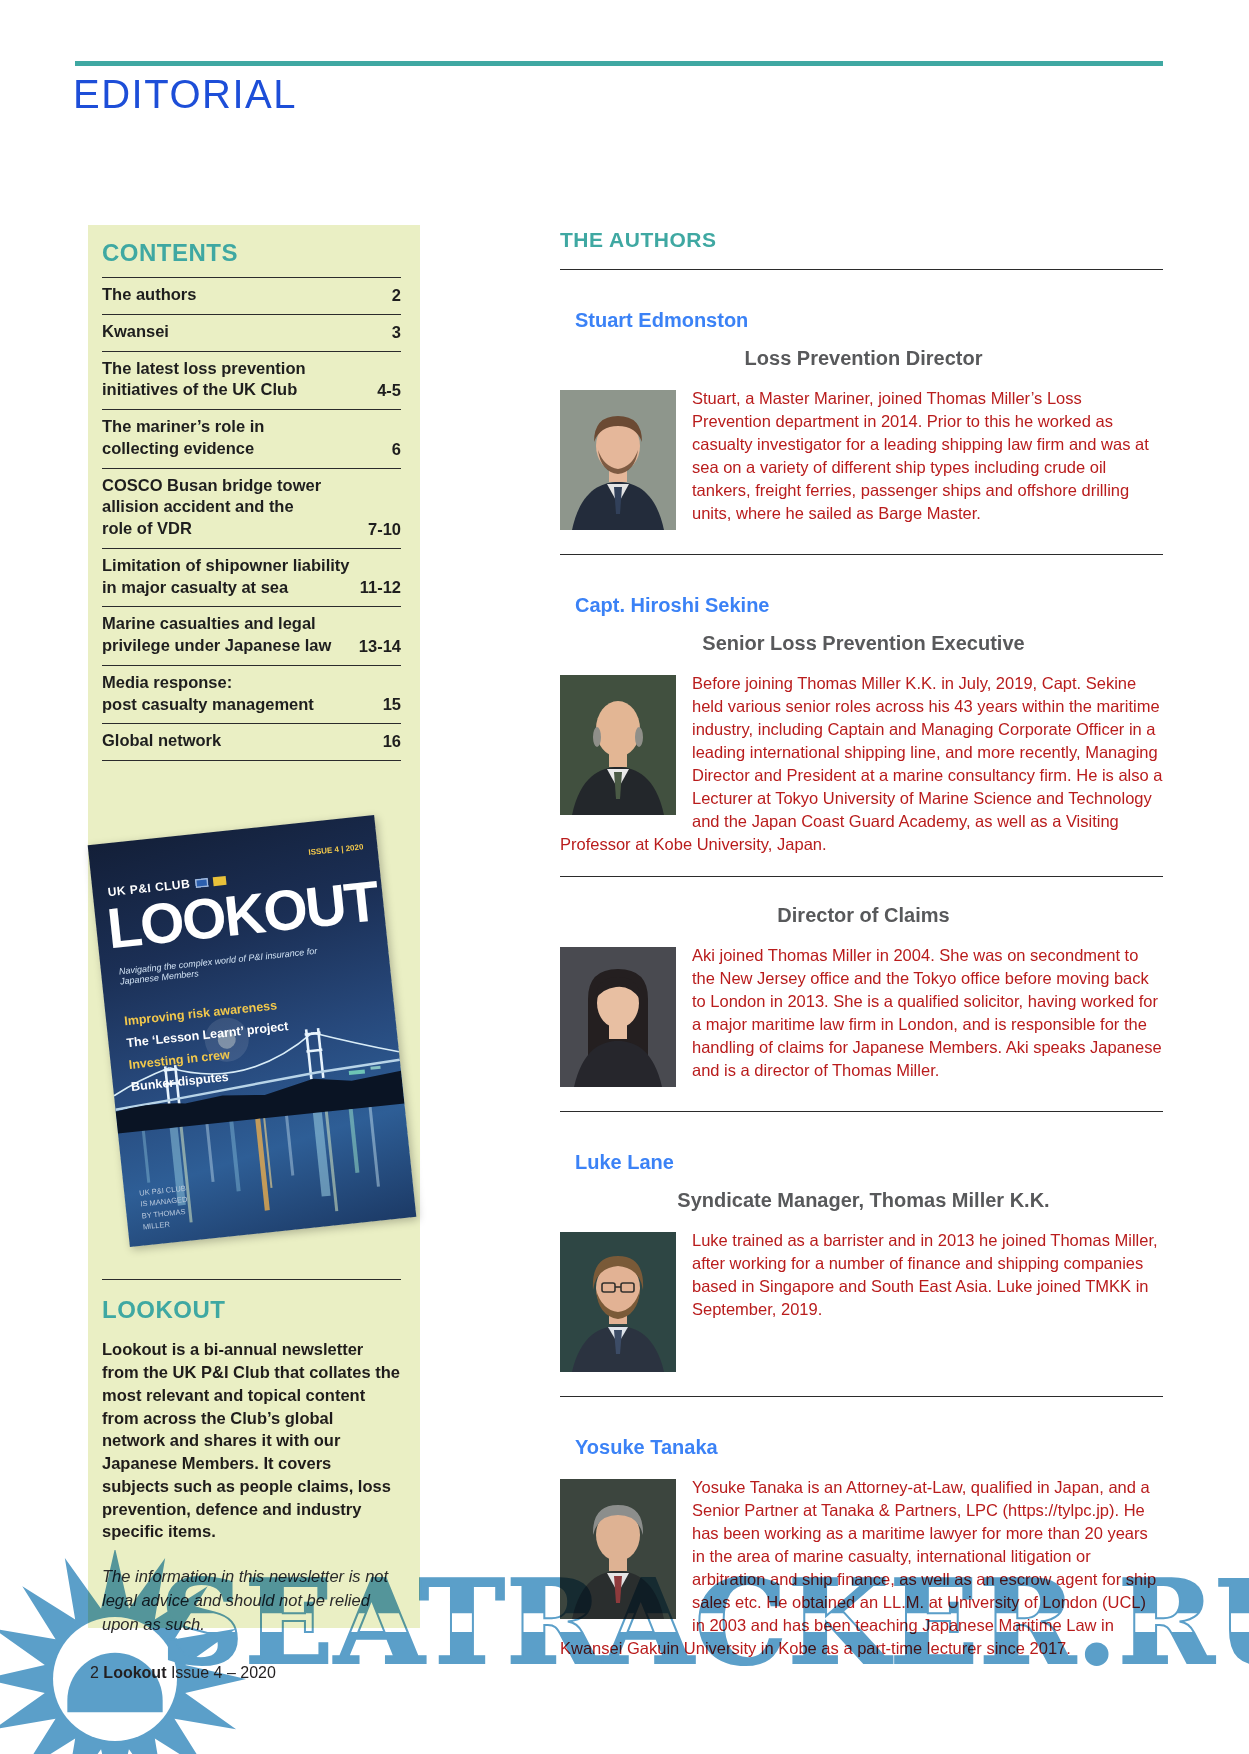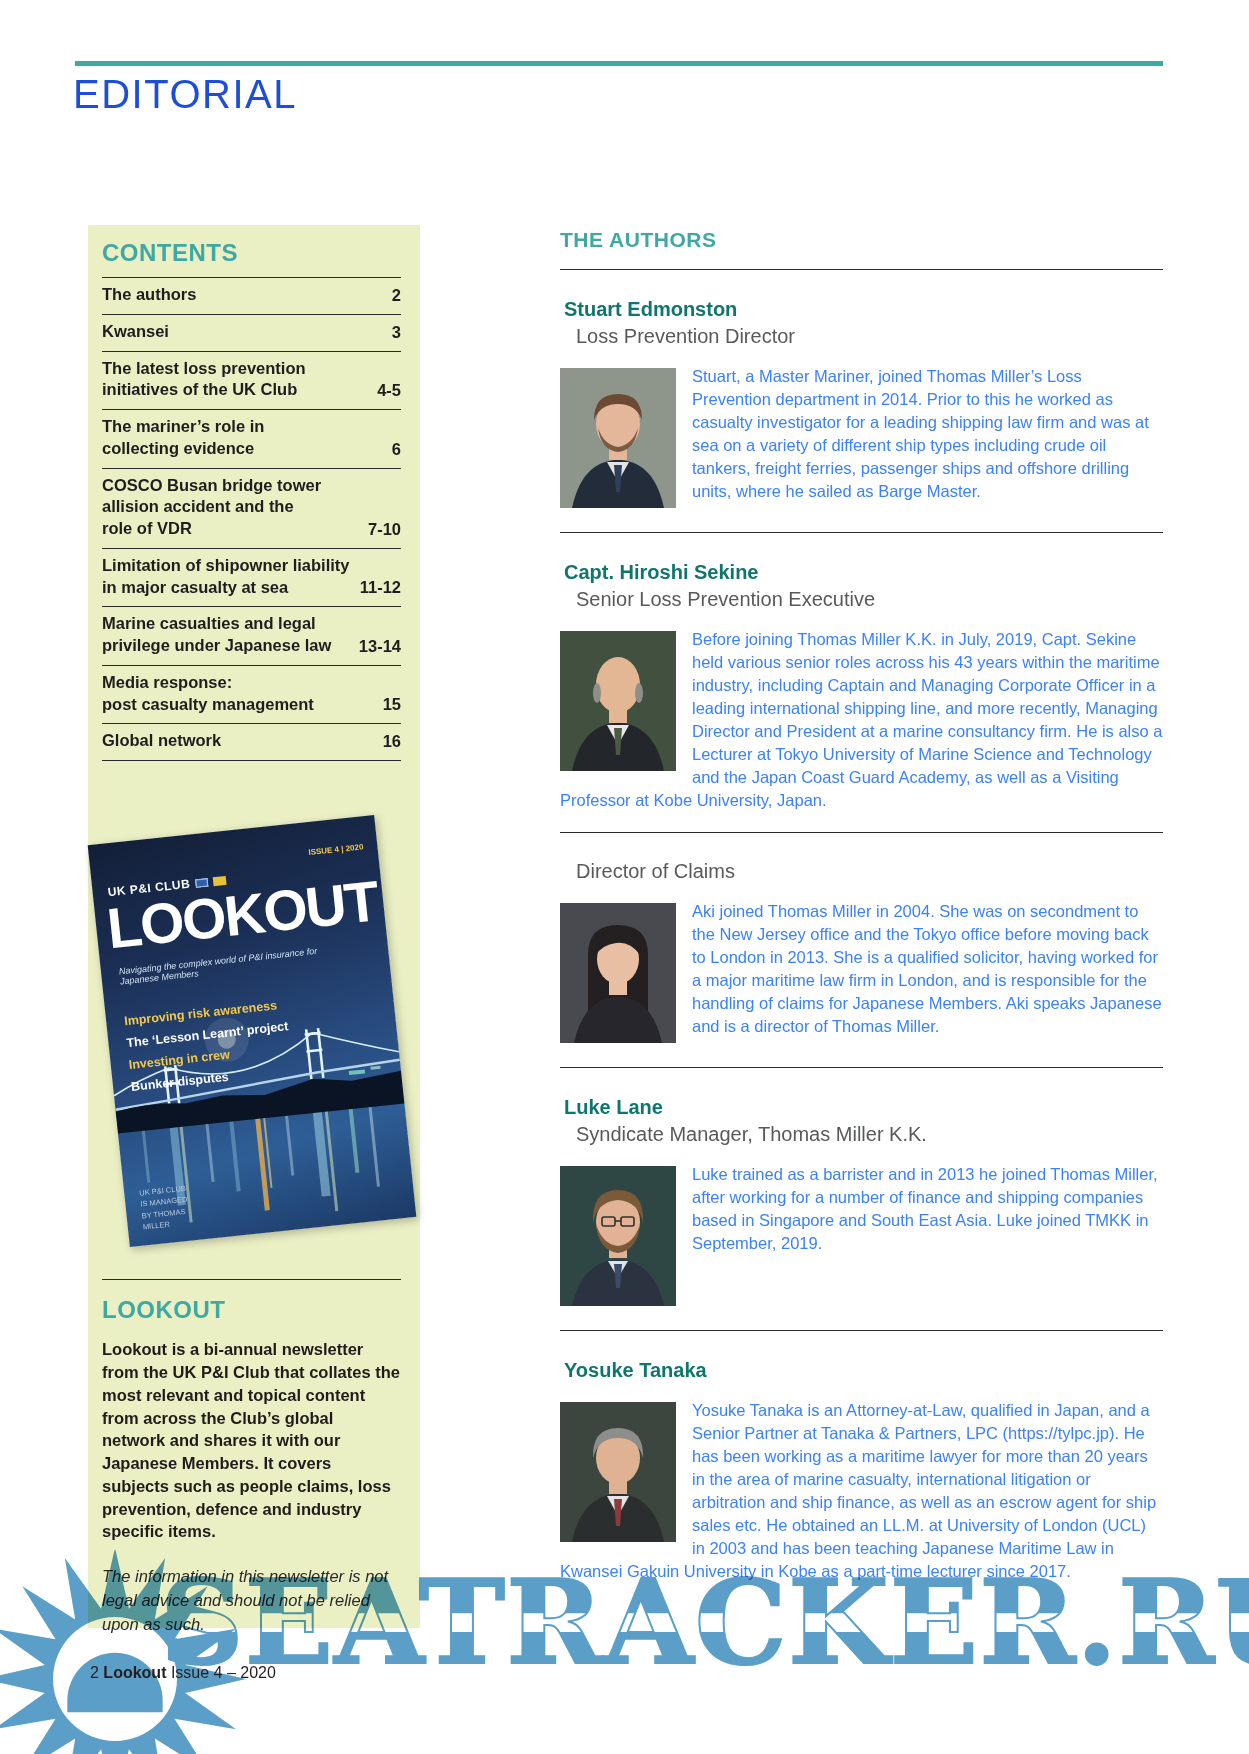--- a/index.html
+++ b/index.html
@@ -47,23 +47,23 @@
   .panel-body{font-size:16.5px;line-height:1.38;color:#1f1c1b;margin:14px 0 0 0;font-weight:bold;}
   .panel-disclaimer{font-size:16.5px;line-height:1.45;color:#2a2a2a;font-style:italic;margin:22px 0 0 0;}
 
   
   .authors-col{position:absolute;left:560px;top:228px;width:603px;}
   .authors-title{color:#3fa8a2;font-size:21px;font-weight:bold;letter-spacing:.5px;margin:0;}
   .rule{border-top:1px solid #2b2b2b;height:0;}
   .authors-col .rule.first{margin-top:17px;}
   .author{padding-top:24px;}
   .author::after{content:"";display:block;clear:both;}
-  .author-name{font-size:20px;font-weight:bold;color:#0f766e;margin:4px;}
-  .author-role{font-size:20px;font-weight:400;color:#58595b;margin:3px 0 0 16px;}
-  .author-bio{margin-top:17px;font-size:16.5px;line-height:23px;color:#3b82f6;}
+  .author-name{font-size:20px;font-weight:bold;color:#3b82f6;margin:15px;}
+  .author-role{font-size:20px;font-weight:700;color:#58595b;margin:3px 0 0 4px;text-align:center;}
+  .author-bio{margin-top:17px;font-size:16.5px;line-height:23px;color:#b91c1c;}
   .photo{float:left;width:116px;height:140px;margin:3px 16px 4px 0;display:block;}
   .author-sep{margin-top:20px;}
 
   
   .footer{position:absolute;left:90px;top:1664px;font-size:16px;color:#231f20;z-index:20;}
   .footer b{font-weight:bold;}
 
   
   .watermark{position:absolute;left:0;top:1550px;width:1249px;height:204px;overflow:hidden;
              z-index:10;pointer-events:none;mix-blend-mode:multiply;}

